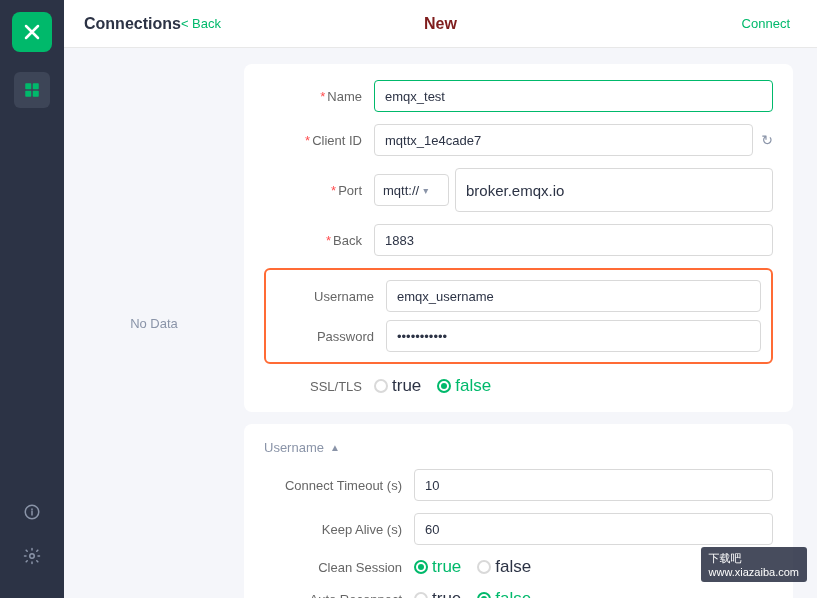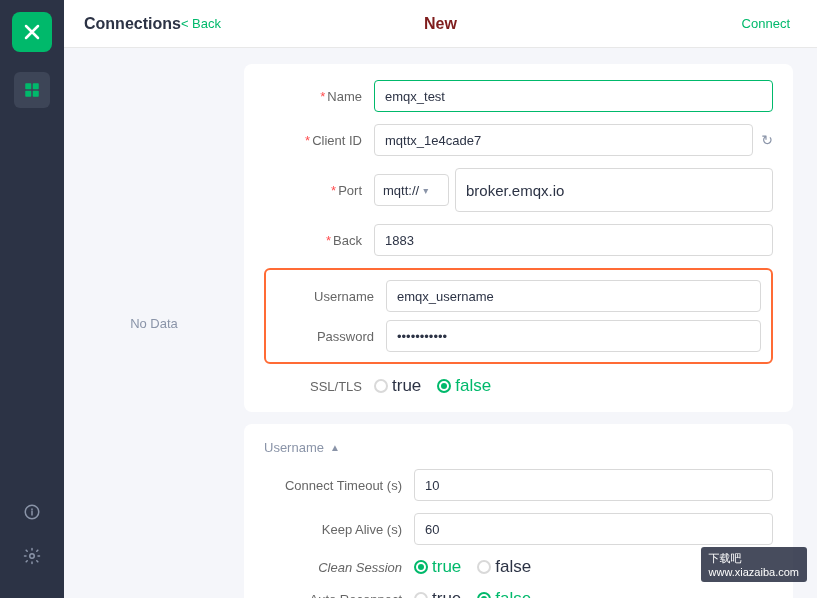--- a/index.html
+++ b/index.html
@@ -380,21 +380,21 @@
           <div class="form-label" style="width:150px;">Connect Timeout (s)</div>
           <input class="form-input" type="text" value="10" style="">
         </div>
 
         <div class="form-row">
           <div class="form-label" style="width:150px;">Keep Alive (s)</div>
           <input class="form-input" type="text" value="60" style="">
         </div>
 
         <div class="form-row">
-          <div class="form-label" style="width:150px;font-style:italic;">Clean Session</div>
+          <div class="form-label" style="width:150px;">Clean Session</div>
           <div class="radio-group">
             <div class="radio-item">
               <div class="radio-circle checked"></div>
               <span class="radio-label" style="color:#00b96b;">true</span>
             </div>
             <div class="radio-item">
               <div class="radio-circle"></div>
               <span class="radio-label">false</span>
             </div>
           </div>

